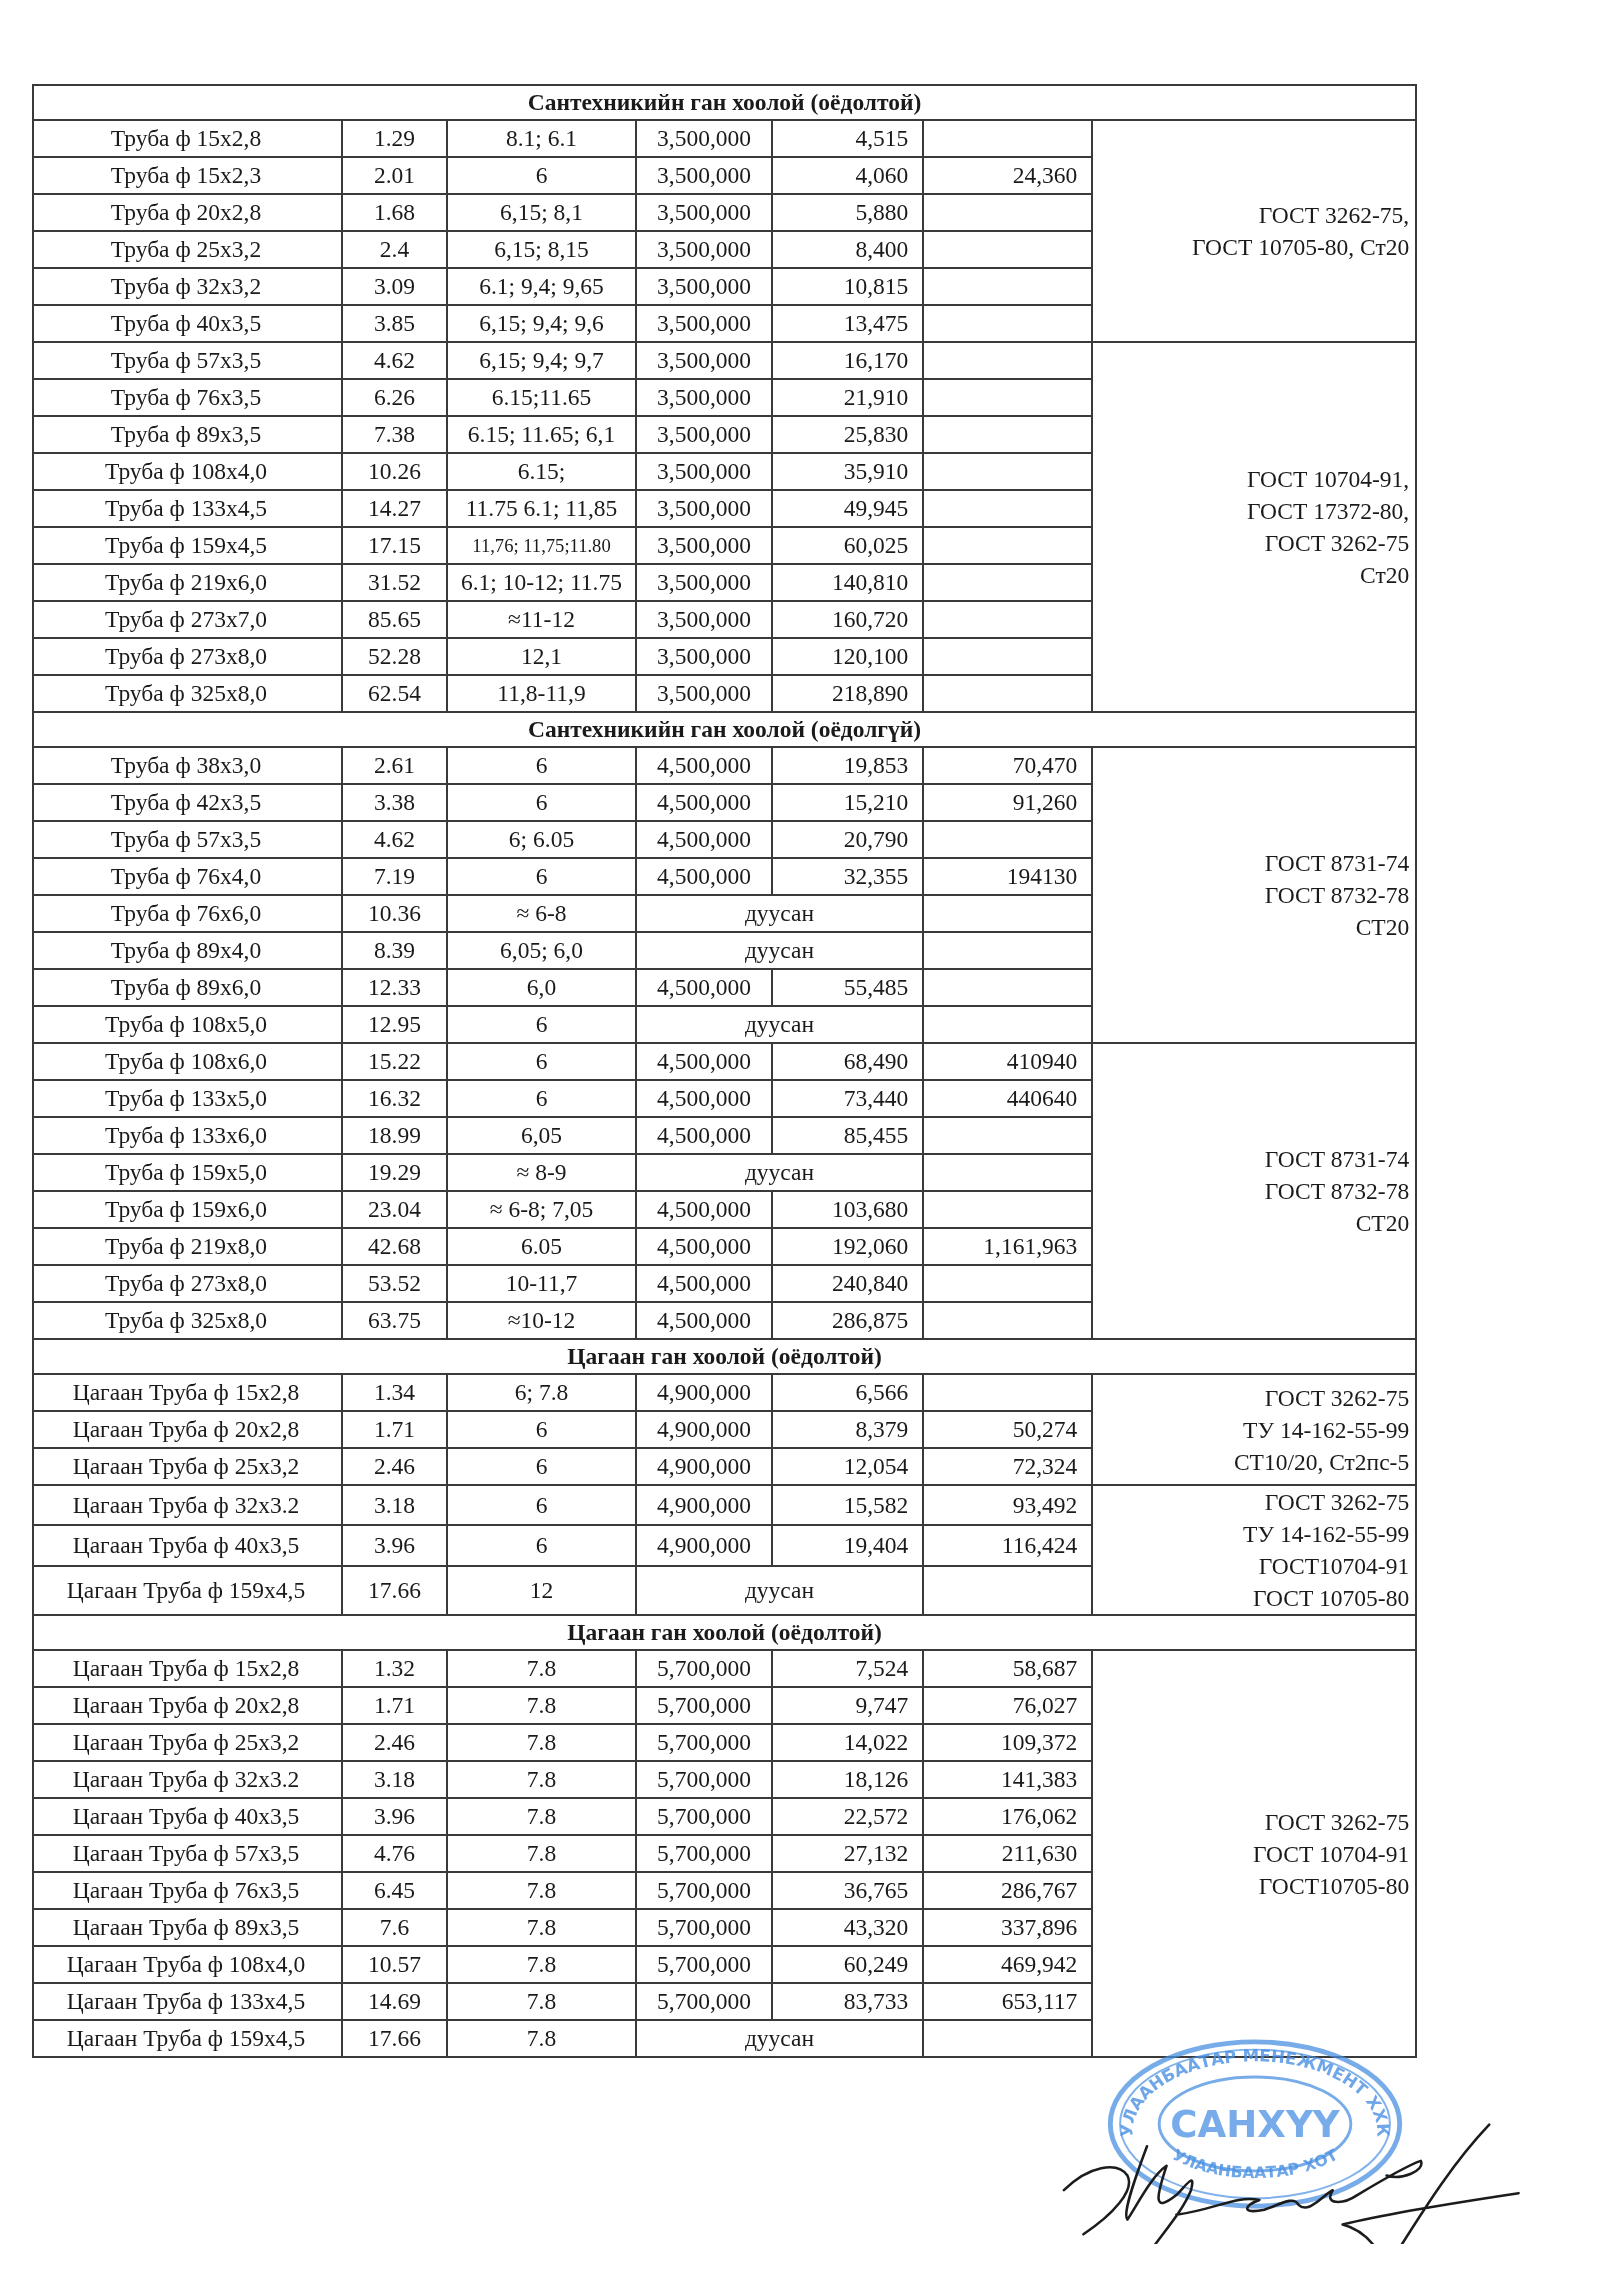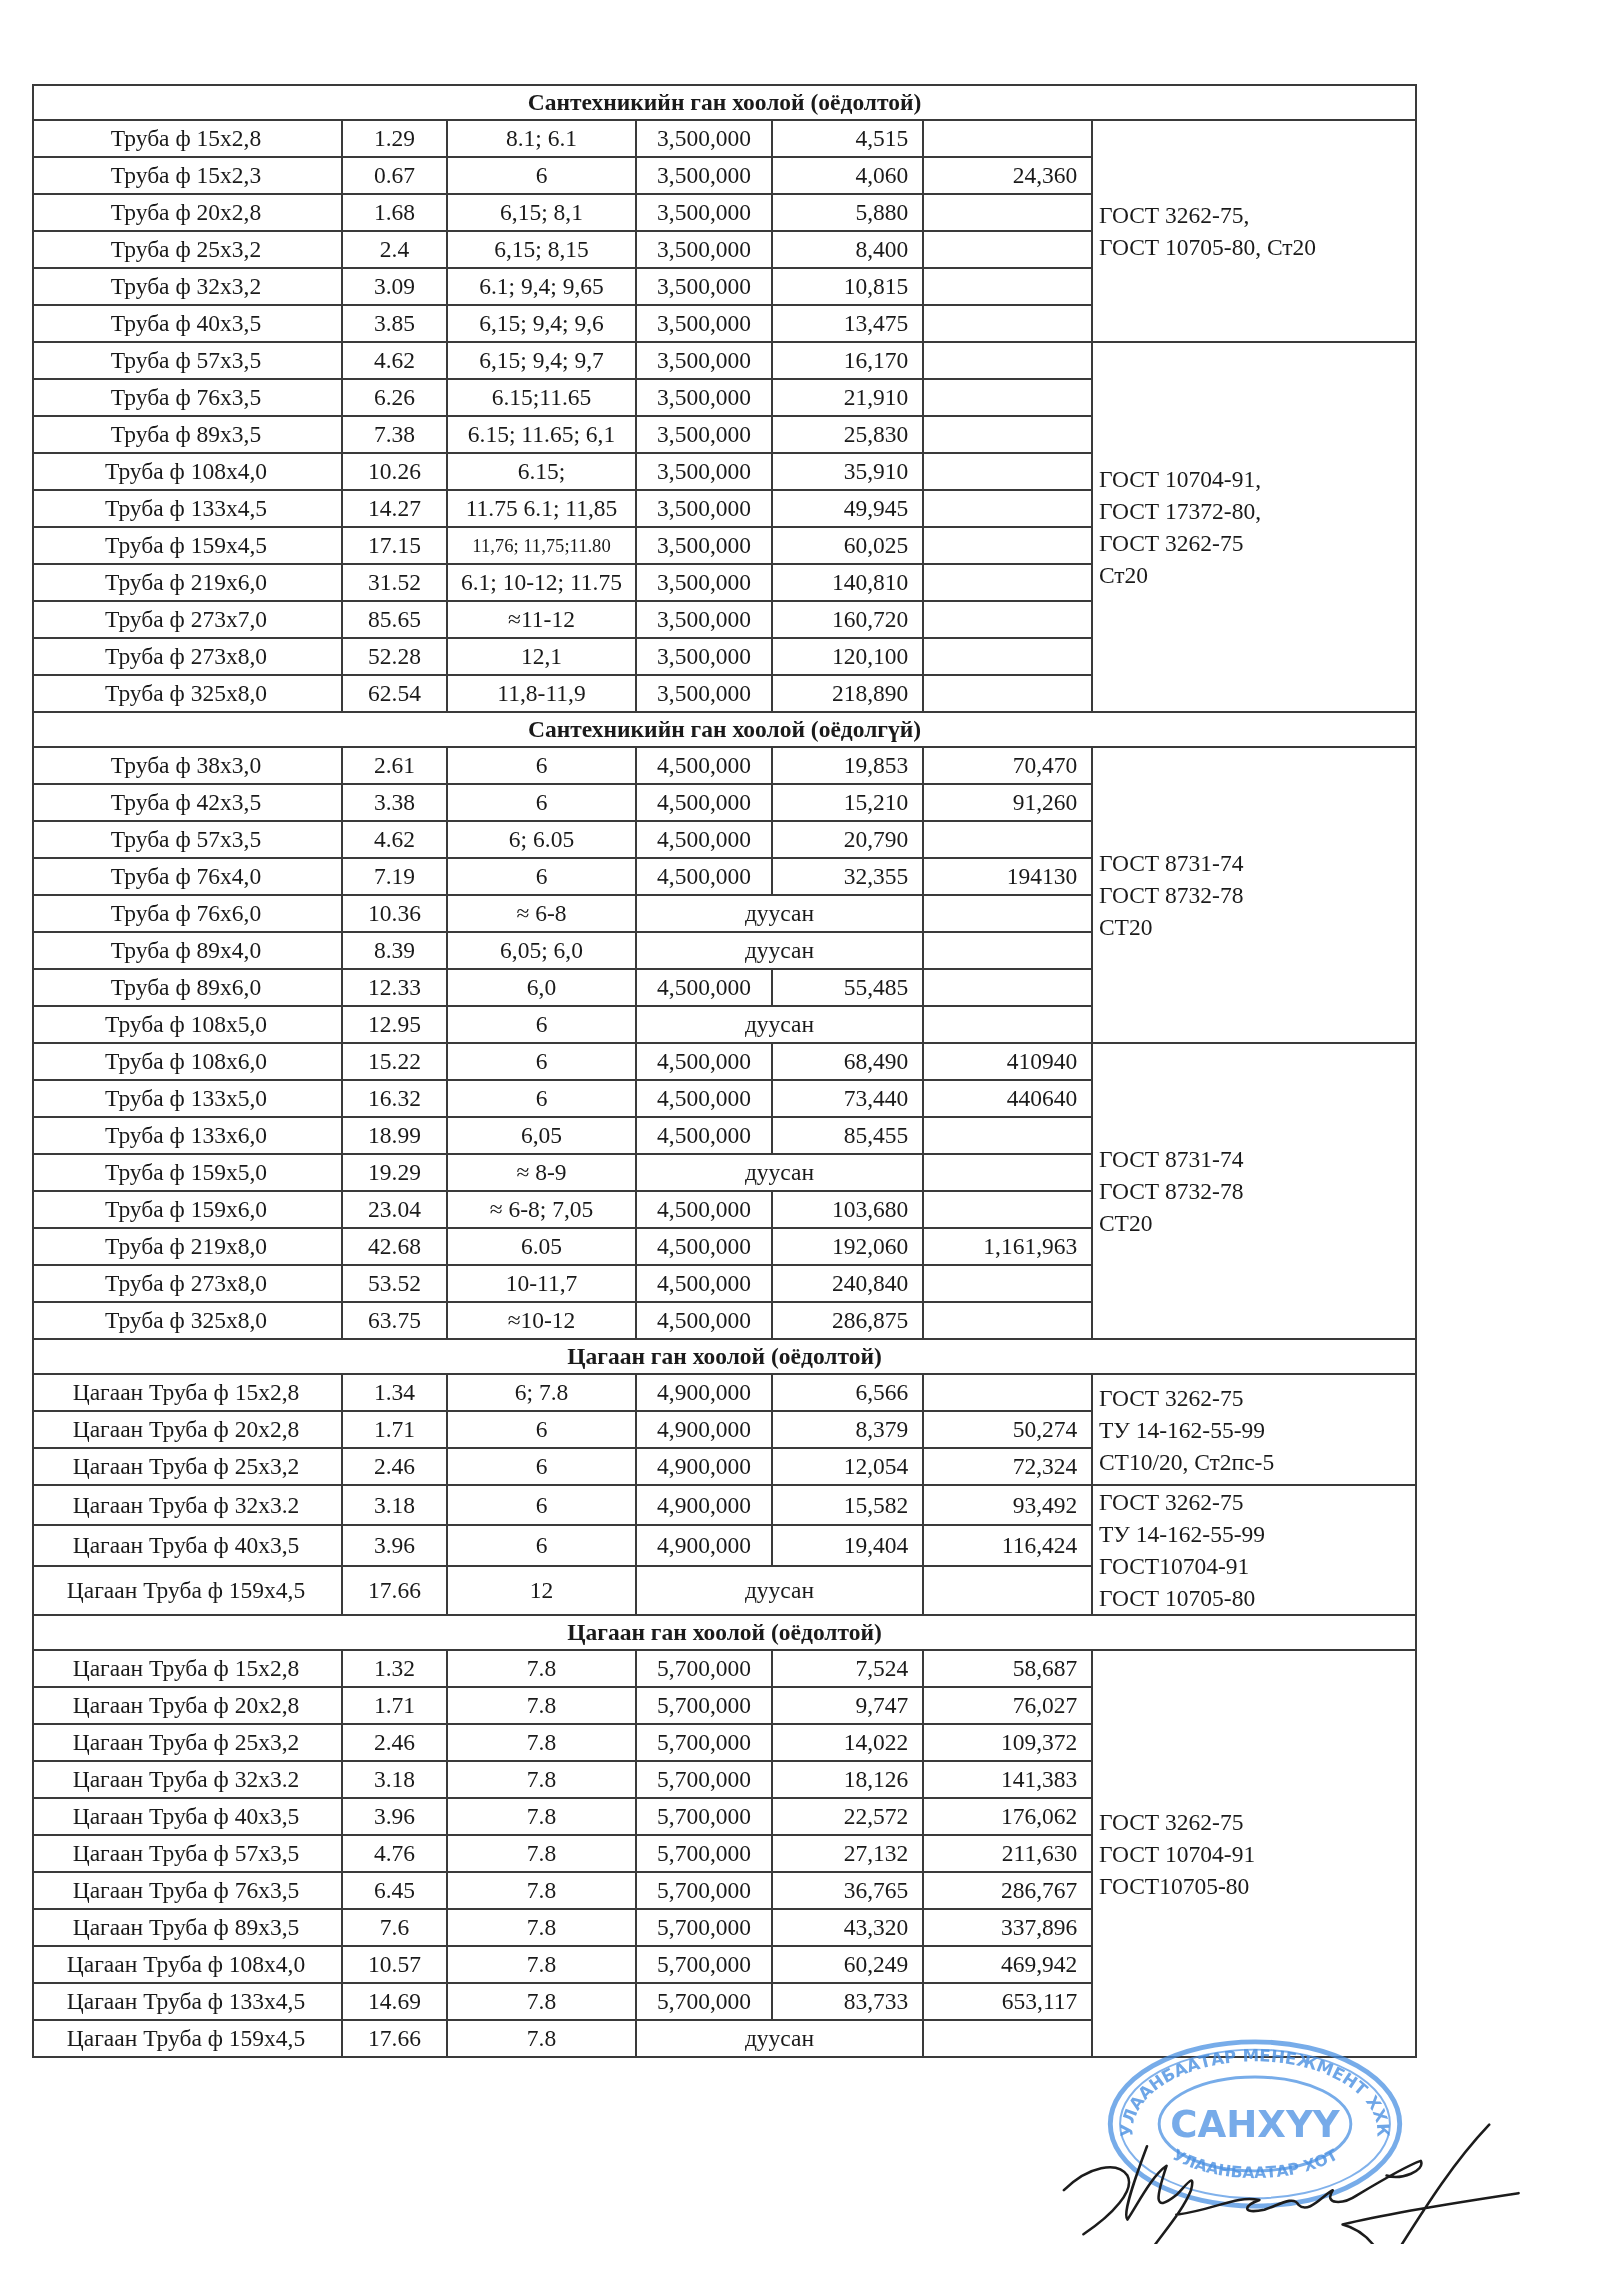--- a/index.html
+++ b/index.html
@@ -5,21 +5,21 @@
   html, body { margin: 0; padding: 0; background: #ffffff; }
   body { width: 1621px; height: 2292px; position: relative; overflow: hidden; font-family: "Liberation Serif", "DejaVu Serif", serif; color: #1a1a1a; }
   #sheet { position: absolute; left: 32px; top: 84px; width: 1146px; }
   table.price { border-collapse: collapse; width: 1383px; table-layout: fixed; }
   table.price td { border: 2px solid #3a3a3a; padding: 0 5.9px; font-size: 23.5px; height: 33px; line-height: 33px; white-space: nowrap; overflow: hidden; }
   table.price tr.data td { height: 35px; }
   td.sec { text-align: center; font-weight: bold; font-size: 26.5px; height: 30px !important; line-height: 30px; }
   td.name { text-align: center; padding-left: 2.9px !important; }
   td.c { text-align: center; }
   td.r { text-align: right; padding-right: 13.7px !important; }
-  td.std { text-align: left; white-space: normal !important; line-height: 32px !important; vertical-align: middle; margin-top: 7px; }
+  td.std { text-align: right; white-space: normal !important; line-height: 32px !important; vertical-align: middle; margin-top: 7px; }
   td.std span { display: block; }
   td.small { font-size: 18.6px !important; }
   #stamp { position: absolute; left: 1103px; top: 2034px; width: 304px; height: 176px; }
   #signature { position: absolute; left: 1029px; top: 2068px; width: 500px; height: 176px; }
 </style>
 </head>
 <body>
 
 <div id="sheet">
   <table class="price">
@@ -43,21 +43,21 @@
           <td class="c">3,500,000</td>
           <td class="r">4,515</td>
           <td class="r"></td>
           <td class="std" rowspan="6">
             <span>ГОСТ 3262-75,</span>
             <span>ГОСТ 10705-80, Ст20</span>
           </td>
         </tr>
         <tr class="data">
           <td class="name">Труба ф 15x2,3</td>
-          <td class="c">0.67</td>
+          <td class="c">2.01</td>
           <td class="c">6</td>
           <td class="c">3,500,000</td>
           <td class="r">4,060</td>
           <td class="r">24,360</td>
         </tr>
         <tr class="data">
           <td class="name">Труба ф 20x2,8</td>
           <td class="c">1.68</td>
           <td class="c">6,15; 8,1</td>
           <td class="c">3,500,000</td>

